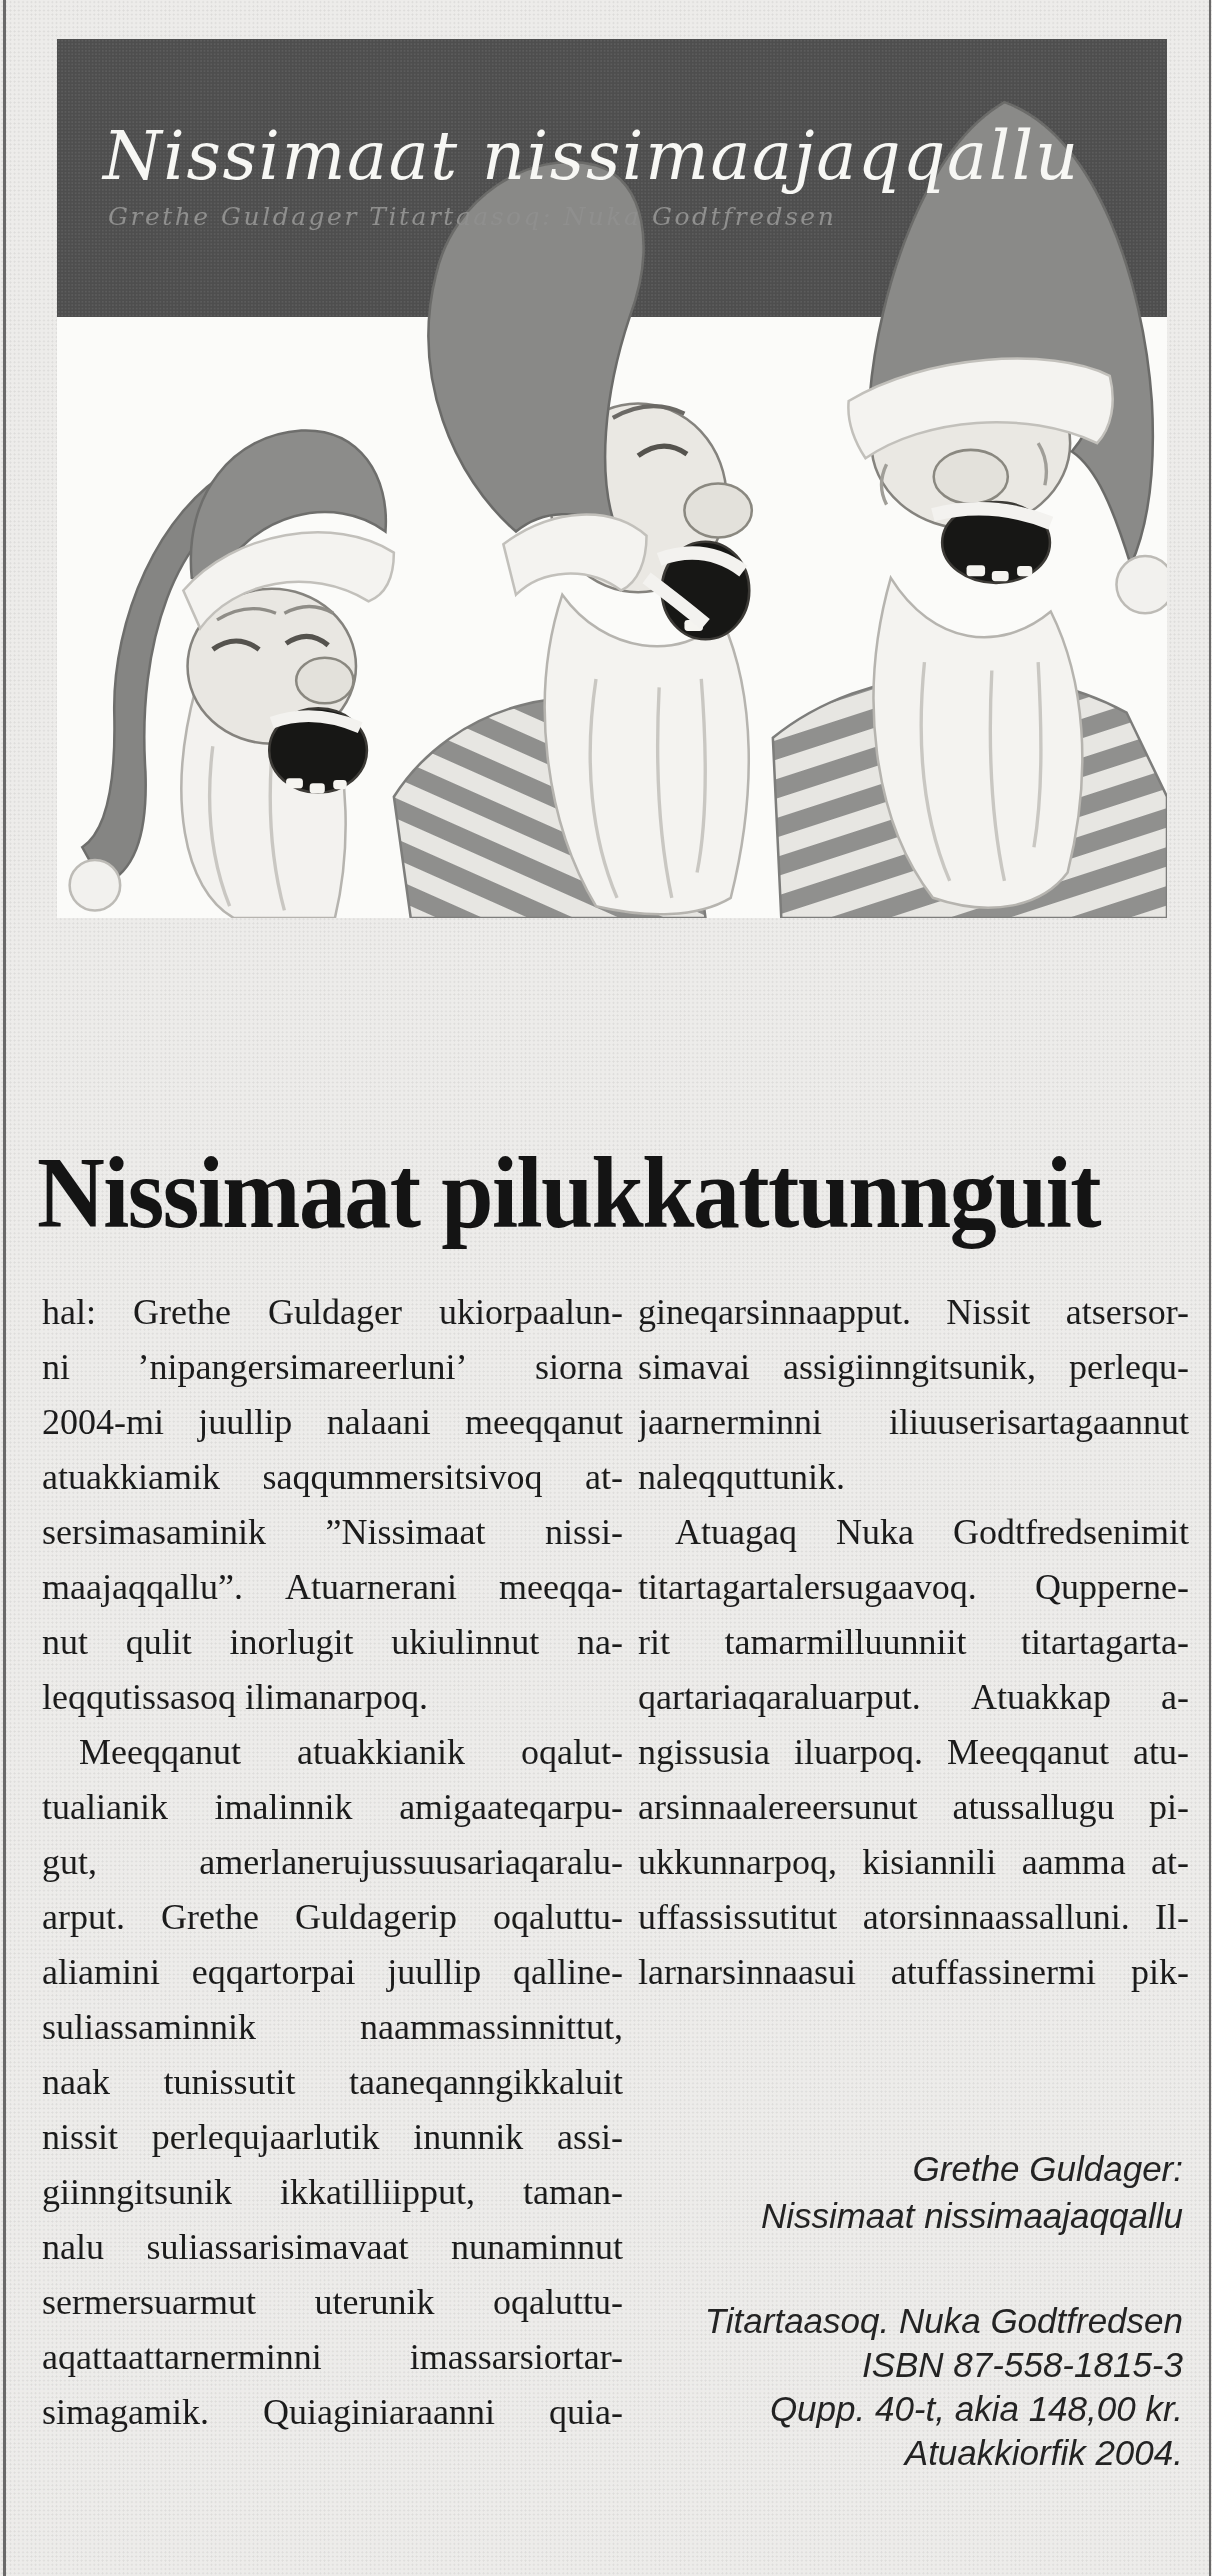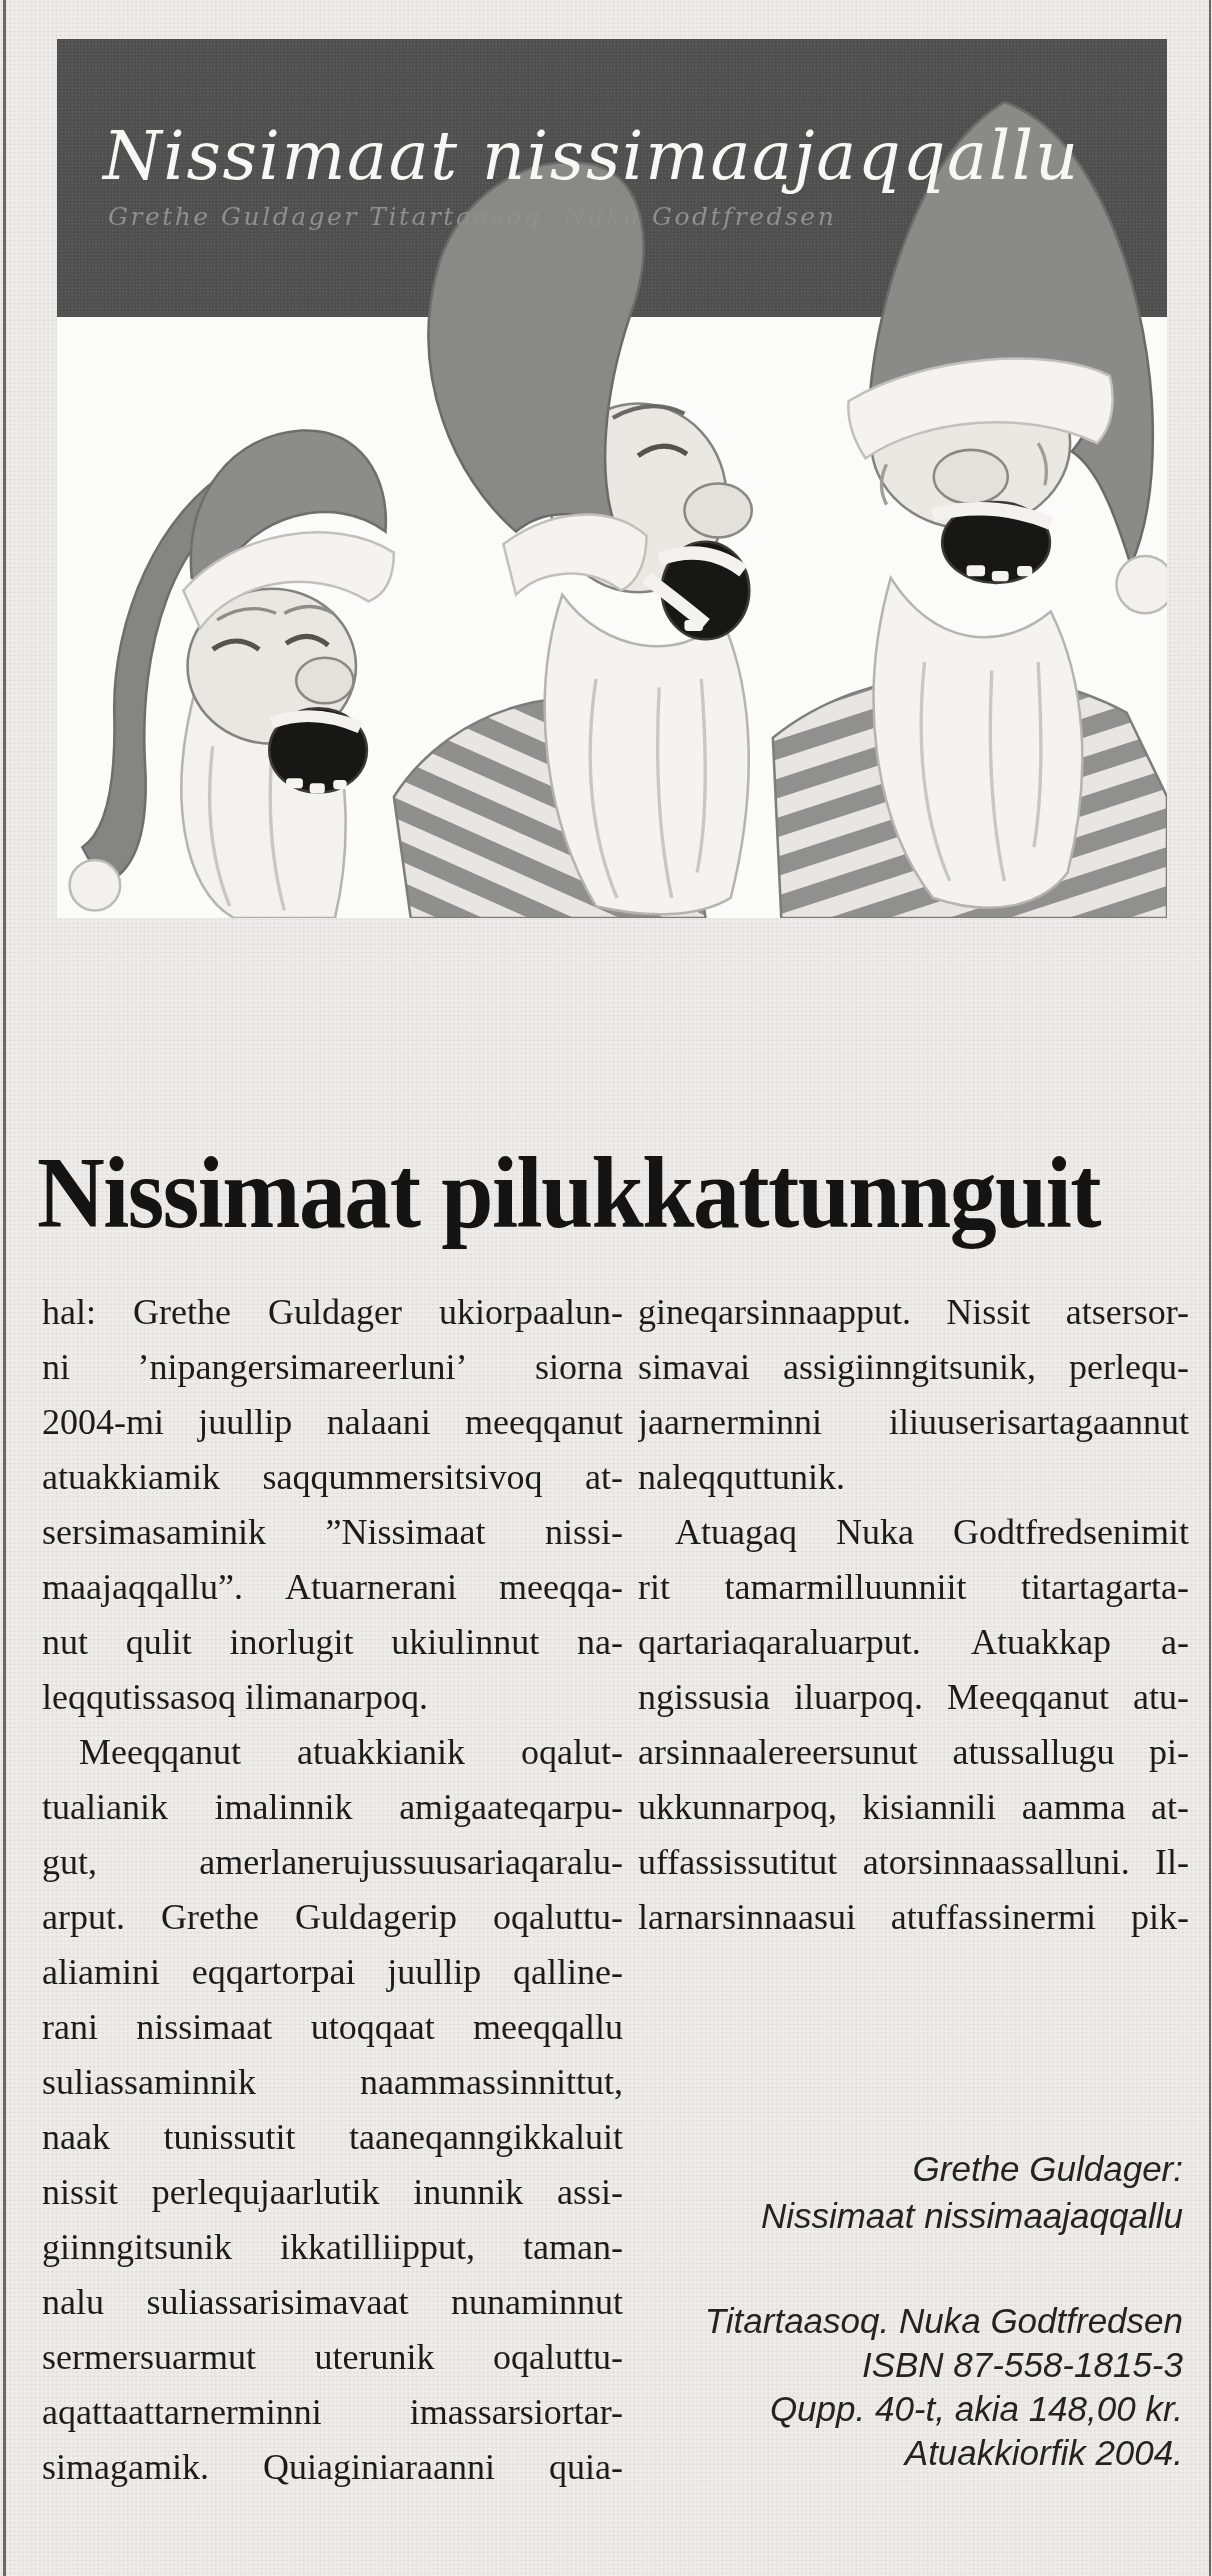--- a/index.html
+++ b/index.html
@@ -198,26 +198,20 @@
           <span>Guldagerip</span>
           <span>oqaluttu-</span>
         </div>
         <div class="jline">
           <span>aliamini</span>
           <span>eqqartorpai</span>
           <span>juullip</span>
           <span>qalline-</span>
         </div>
         <div class="jline">
-          <span>rani</span>
-          <span>nissimaat</span>
-          <span>utoqqaat</span>
-          <span>meeqqallu</span>
-        </div>
-        <div class="jline">
           <span>suliassaminnik</span>
           <span>naammassinnittut,</span>
         </div>
         <div class="jline">
           <span>naak</span>
           <span>tunissutit</span>
           <span>taaneqanngikkaluit</span>
         </div>
         <div class="jline">
           <span>nissit</span>
@@ -263,20 +257,24 @@
         </div>
         <div class="jline">
           <span>jaarnerminni</span>
           <span>iliuuserisartagaannut</span>
         </div>
         <div class="jline par-end">naleqquttunik.</div>
         <div class="jline indent">
           <span>Atuagaq</span>
           <span>Nuka</span>
           <span>Godtfredsenimit</span>
+        </div>
+        <div class="jline">
+          <span>titartagartalersugaavoq.</span>
+          <span>Qupperne-</span>
         </div>
         <div class="jline">
           <span>rit</span>
           <span>tamarmilluunniit</span>
           <span>titartagarta-</span>
         </div>
         <div class="jline">
           <span>qartariaqaraluarput.</span>
           <span>Atuakkap</span>
           <span>a-</span>

